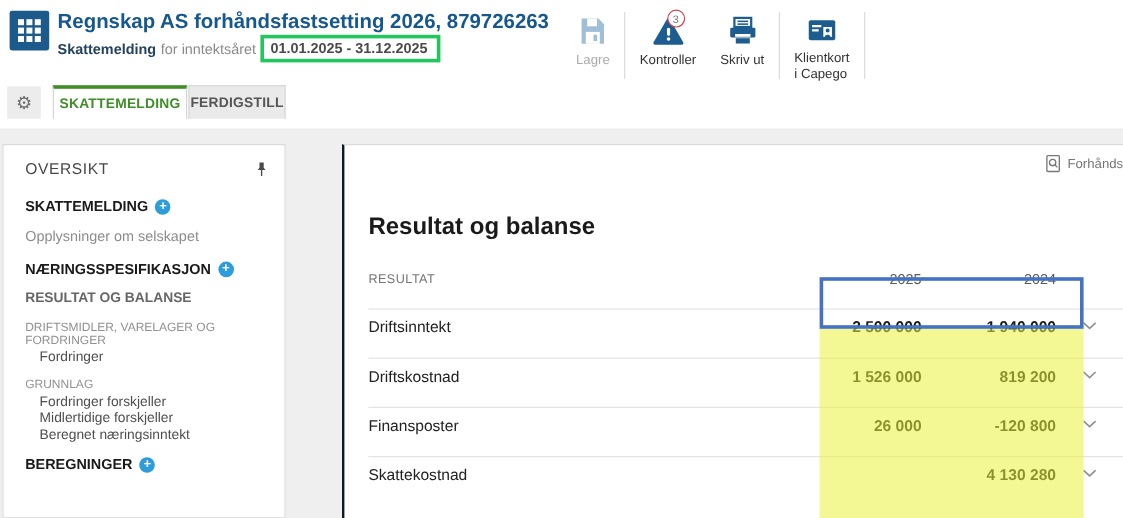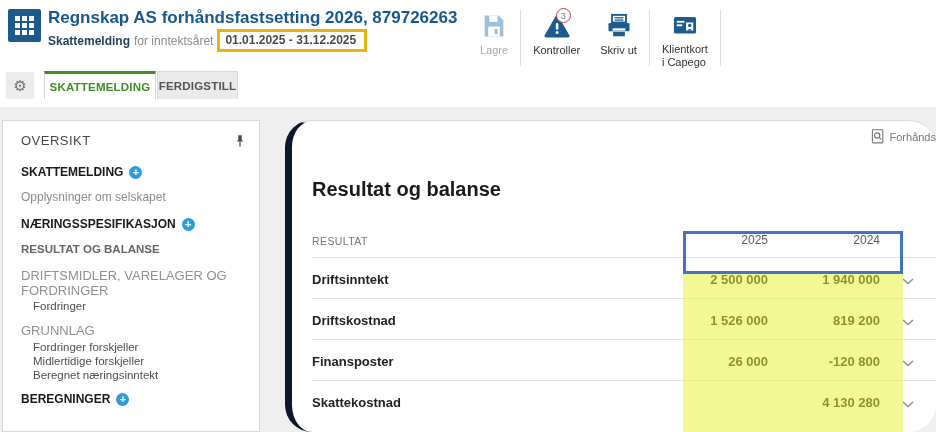--- a/index.html
+++ b/index.html
@@ -11,21 +11,21 @@
   .app-icon { position:absolute; left:8px; top:9px; width:33px; height:33px;
               background:#1C5A8C; border-radius:2px; display:grid;
               grid-template-columns:repeat(3,1fr); gap:2.5px; padding:7px; }
   .app-icon span { background:#fff; }
   .hdr-title { position:absolute; left:48px; top:8px; font-size:17px; font-weight:bold;
                color:#16588E; white-space:nowrap; }
   .hdr-sub { position:absolute; left:48px; top:29px; font-size:12px; color:#8A8A8A;
              white-space:nowrap; display:flex; align-items:center; }
   .hdr-sub .b { font-weight:bold; color:#24425E; margin-right:4px; }
   .hdr-sub .mid { margin-right:4px; }
-  .hdr-sub .period { font-weight:bold; color:#4A4A4A; border:3px solid #eab308;
+  .hdr-sub .period { font-weight:bold; color:#4A4A4A; border:3px solid #22c55e;
                      padding:1px 8px 2px 5px; display:inline-block; }
 
   
   .toolbar { position:absolute; left:470px; top:6px; height:64px; display:flex; align-items:stretch; }
   .tool-btn { display:flex; flex-direction:column; align-items:center; justify-content:flex-start;
               padding:6px 10px 0 10px; cursor:pointer; position:relative; }
   .tool-btn .lbl { font-size:11px; color:#333; margin-top:4px; text-align:left; line-height:1.25; }
   .tool-btn.disabled .lbl { color:#ABABAB; }
   .tool-sep { width:1px; background:#DCDCDC; margin:4px 2px; }
   .badge { position:absolute; top:2px; left:50%; margin-left:-1px; width:15px; height:15px;
@@ -40,44 +40,44 @@
          justify-content:center; font-size:11.5px; font-weight:bold; letter-spacing:.2px;
          cursor:pointer; }
   .tab.active { left:44px; width:112px; background:#fff; color:#3F8E28;
                 border:1px solid #D5D5D5; border-bottom:none; border-top:3px solid #3F8E28; }
   .tab.inactive { left:157px; width:81px; background:#EAEAEA; color:#555;
                   border:1px solid #D8D8D8; border-bottom:none; border-top:1px solid #D8D8D8; }
 
   
   .content-bg { position:absolute; left:0; top:107px; width:936px; height:325px; background:#EFEFEF; }
 
-  .sidebar { position:absolute; left:2px; top:120px; width:258px; height:312px; background:#fff;
+  .sidebar { position:absolute; left:2px; top:120px; width:236px; height:312px; background:#fff;
              border:1px solid #DADADA; padding:12px 14px 0 18px; overflow:hidden; }
   .sb-title { font-size:13px; color:#474747; letter-spacing:.5px; }
   .pin { position:absolute; right:12px; top:12px; cursor:pointer; }
   .sb-row { display:flex; align-items:center; gap:6px; cursor:pointer; }
   .sb-add { font-size:12px; font-weight:bold; color:#1A1A1A; }
   .plus { width:13px; height:13px; border-radius:50%; background:#2D9CDB; color:#fff;
           font-size:11px; font-weight:bold; line-height:12px; text-align:center; flex:0 0 13px; }
   .sb-link { font-size:12px; color:#8C8C8C; }
   .sb-active { font-size:11.5px; font-weight:bold; color:#666; }
-  .sb-section { font-size:13px; color:#909090; }
+  .sb-section { font-size:10px; color:#909090; }
   .sb-sub { font-size:11.5px; color:#4F4F4F; margin-left:12px; }
 
   .main { position:absolute; left:285px; top:120px; width:651px; height:312px; background:#fff;
-          border-top:1px solid #DADADA; border-left:7px solid #0f172a;border-radius:27px; }
+          border-top:1px solid #DADADA; border-left:2px solid #0f172a; }
   .preview { position:absolute; top:7px; right:0; display:flex; align-items:center; gap:4px;
              font-size:11px; color:#767676; cursor:pointer; white-space:nowrap; }
   .main h1 { margin:57px 0 0 20px; font-size:20px; font-weight:bold; color:#1A1A1A; }
 
   .tbl { margin:18px 0 0 20px; }
-  .trow { display:flex; align-items:flex-end; height:41px; padding-bottom:11px; }
+  .trow { display:flex; align-items:center; height:41px; padding-bottom:11px; }
   .trow.head { height:38px; padding-bottom:10px; }
   .trow + .trow { border-top:1px solid #E4E4E4; }
-  .c-label { flex:1; font-size:13px; font-weight:bold; color:#222; }
+  .c-label { flex:1; font-size:13px; font-weight:normal; color:#222; }
   .c-sec { flex:1; font-size:10.5px; color:#757575; letter-spacing:.4px; }
   .c-y { width:130px; text-align:right; font-size:12px; color:#5A5A5A; }
   .c-y2 { width:112px; text-align:right; font-size:12px; color:#5A5A5A; }
   .c-v { width:130px; text-align:right; font-size:13px; font-weight:bold; color:#1A1A1A; }
   .c-v2 { width:112px; text-align:right; font-size:13px; font-weight:bold; color:#1A1A1A; }
   .c-chev { width:56px; display:flex; justify-content:center; cursor:pointer; padding-bottom:2px; }
 
   
   .years-box { position:absolute; left:683px; top:231px; width:220px; height:43px;
                border:3px solid #4472C4; pointer-events:none; }

